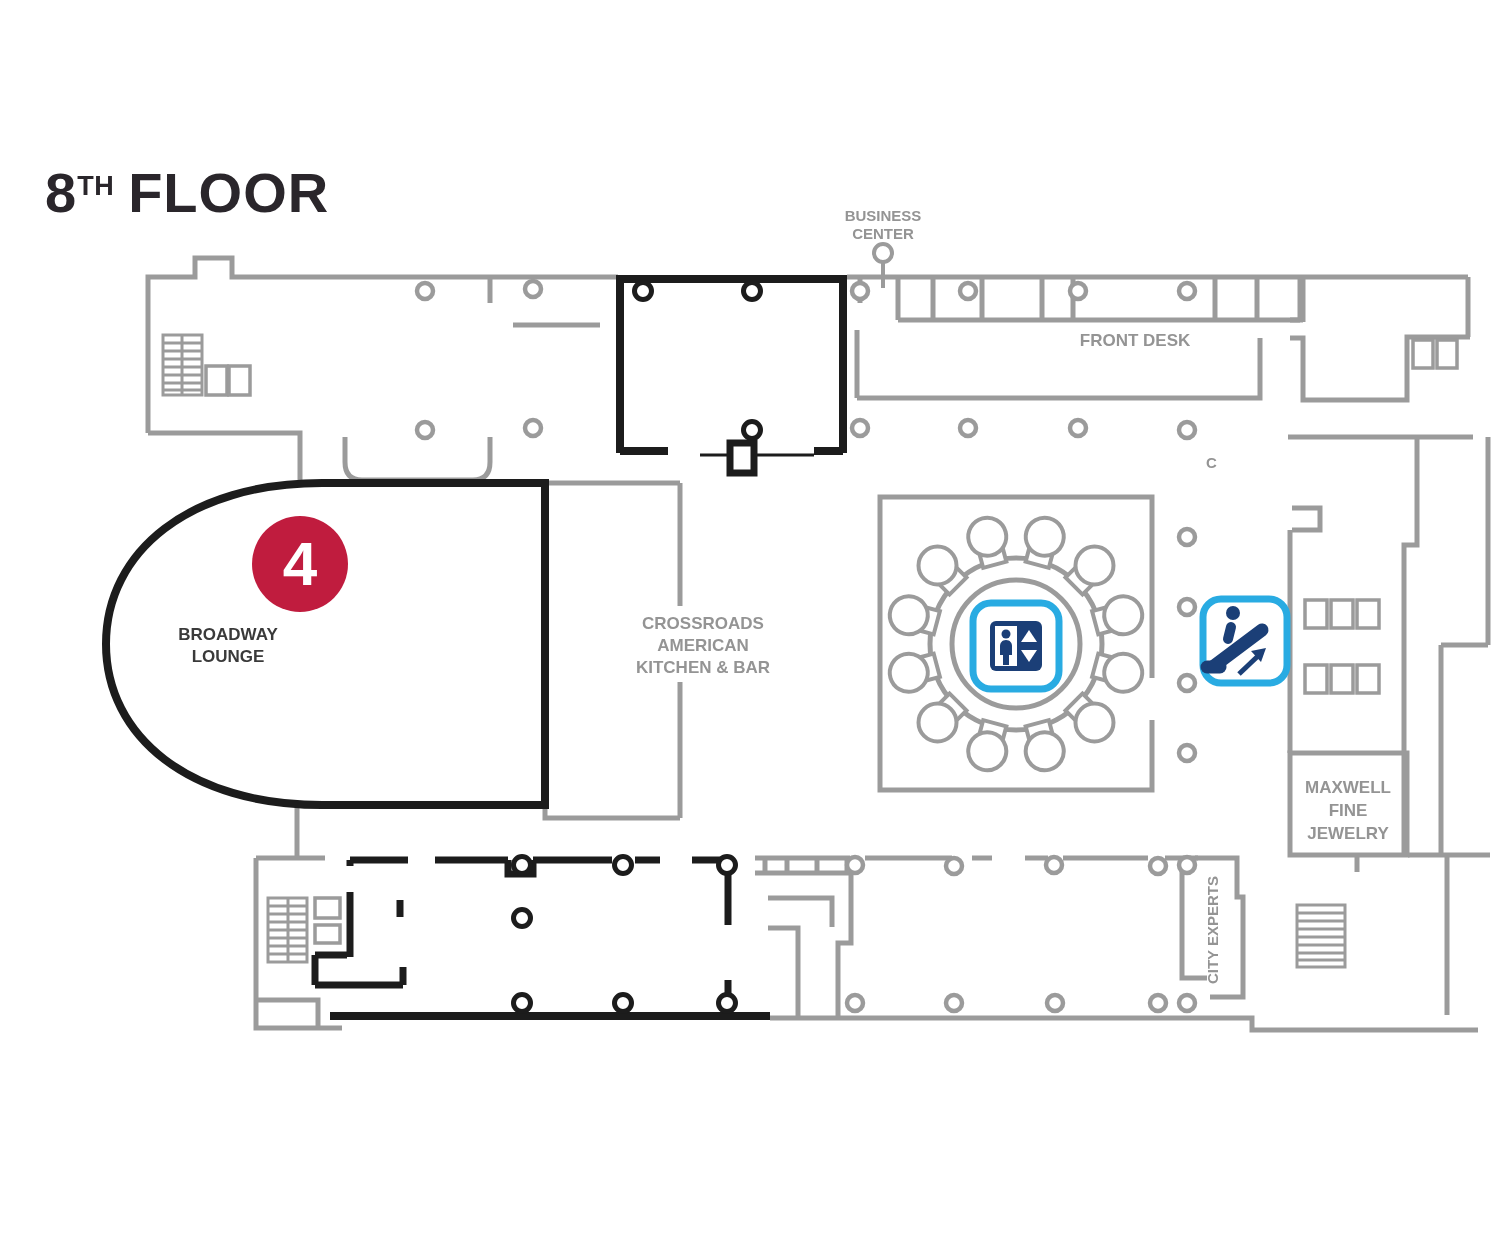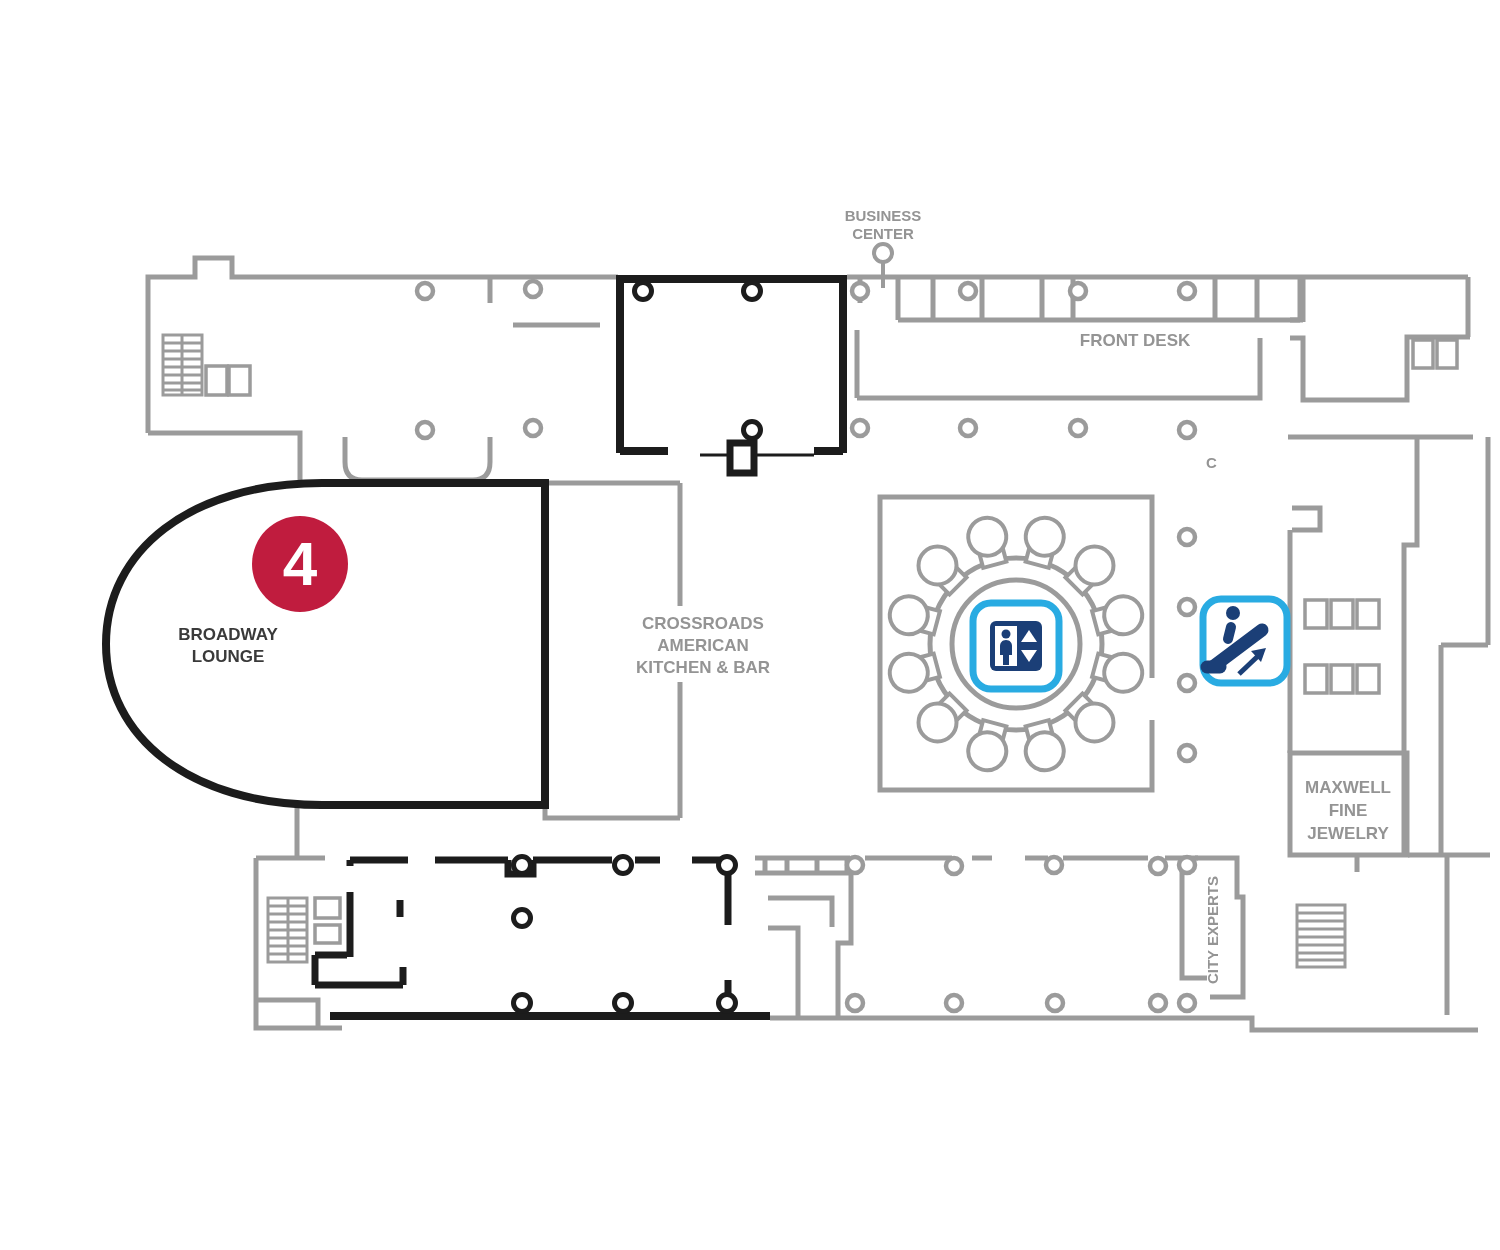--- a/index.html
+++ b/index.html
@@ -13,20 +13,21 @@
   .lbl{font-weight:bold;fill:#949494;}
   .lbl17{font-size:17px;}
   .lbl15{font-size:15px;}
   .dark{fill:#3a3a3a;}
 </style>
 </head>
 <body>
 
 <div id="stage">
 
+  <div id="floor-title"><span>8</span><span class="ord">TH</span><span class="word">FLOOR</span></div>
 
   <svg width="1500" height="1250" viewBox="0 0 1500 1250">
 
     <g stroke="#9b9b9b" stroke-width="5" fill="none">
 
       <path d="M148,433 L148,277 L195,277 L195,258 L232,258 L232,277 L618,277"></path>
       <path d="M148,433 L300,433 L300,483"></path>
       <path d="M490,277 L490,303"></path>
       <path d="M513,325 L600,325"></path>
       <path d="M345,437 L345,462 Q345,480 362,480 L473,480 Q490,480 490,462 L490,437"></path>

